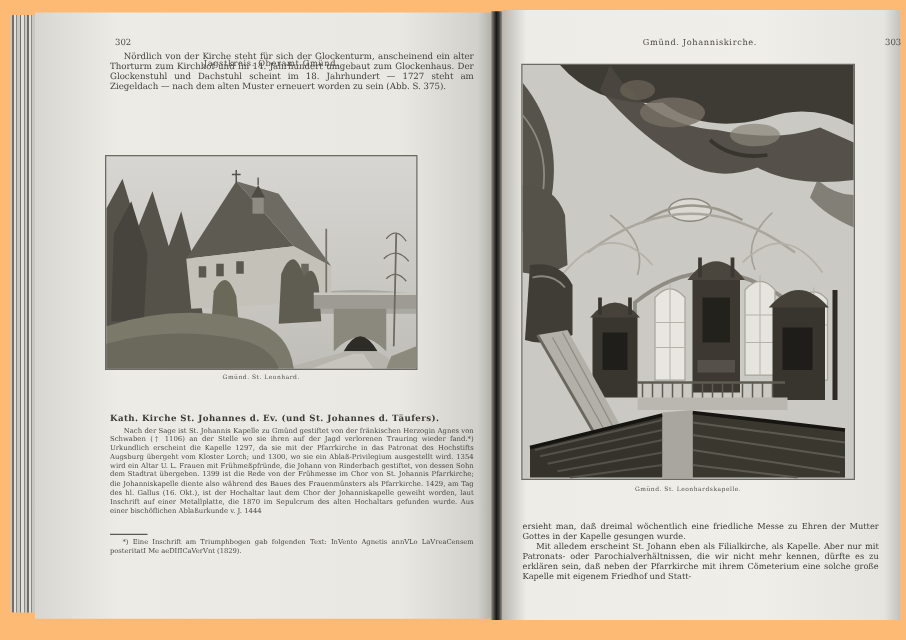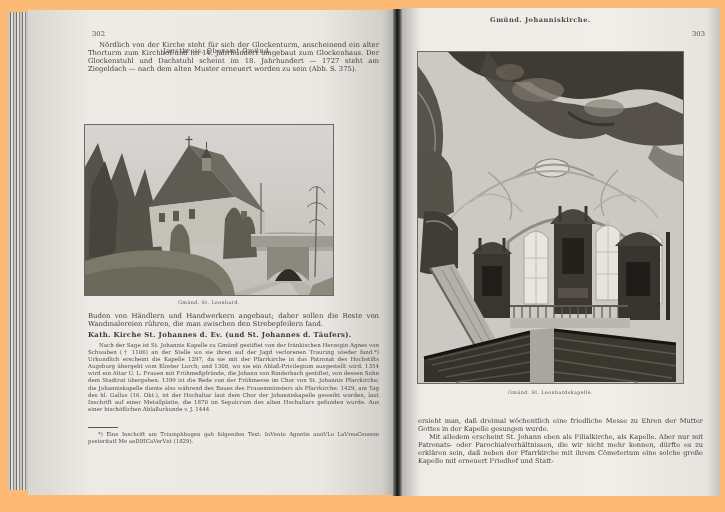--- a/index.html
+++ b/index.html
@@ -88,38 +88,35 @@
         <path d="M0,136 Q56,118 112,130 Q146,138 150,170 L0,170 Z" fill="#7b7969"></path>
         <path d="M0,150 Q50,136 104,146 Q132,152 138,170 L0,170 Z" fill="#6b695c"></path>
         <path d="M228,160 L248,152 L248,170 L224,170 Z" fill="#8c8a7c"></path>
 
         <line x1="232" y1="62" x2="230" y2="152" stroke="#6c6a60" stroke-width="1.4"></line>
         <path d="M224,66 Q232,56 240,68 M222,82 Q232,72 242,84 M224,98 Q232,90 240,100" stroke="#6c6a60" stroke-width="1" fill="none"></path>
       </svg>
     </div>
     <div class="figcap" style="left:57px;top:290px;width:248px;">Gmünd.  St. Leonhard.</div>
 
-    <div class="bodytext" style="left:60px;top:302px;width:291px;">
-      <p>Buden von Händlern und Handwerkern angebaut; daher sollen die Reste von Wandmalereien rühren, die man zwischen den Strebepfeilern fand.</p>
-    </div>
 
     <div class="secthead" style="left:60px;top:321px;width:291px;">Kath. Kirche St. Johannes d. Ev. (und St. Johannes d. Täufers).</div>
 
     <div class="smallprint indent" style="left:60px;top:332px;width:291px;">Nach der Sage ist St. Johannis Kapelle zu Gmünd gestiftet von der fränkischen Herzogin Agnes von Schwaben († 1106) an der Stelle wo sie ihren auf der Jagd verlorenen Trauring wieder fand.*) Urkundlich erscheint die Kapelle 1297, da sie mit der Pfarrkirche in das Patronat des Hochstifts Augsburg übergeht vom Kloster Lorch; und 1300, wo sie ein Ablaß-Privilegium ausgestellt wird. 1354 wird ein Altar U. L. Frauen mit Frühmeßpfründe, die Johann von Rinderbach gestiftet, von dessen Sohn dem Stadtrat übergeben. 1399 ist die Rede von der Frühmesse im Chor von St. Johannis Pfarrkirche; die Johanniskapelle diente also während des Baues des Frauenmünsters als Pfarrkirche. 1429, am Tag des hl. Gallus (16. Okt.), ist der Hochaltar laut dem Chor der Johanniskapelle geweiht worden, laut Inschrift auf einer Metallplatte, die 1870 im Sepulcrum des alten Hochaltars gefunden wurde. Aus einer bischöflichen Ablaßurkunde v. J. 1444</div>
 
     <div class="fnrule" style="left:60px;top:417px;"></div>
     <div class="footnote" style="left:60px;top:421px;width:291px;">*) Eine Inschrift am Triumphbogen gab folgenden Text: InVento Agnetis annVLo LaVreaCensem posteritatI Me aeDIfICaVerVnt (1829).</div>
   </div>
 
   <div class="gutter"></div>
 
   <div class="page page-right">
 
-    <div class="pagehead" style="left:88px;top:8px;width:140px;font-weight:bold;">Gmünd.  Johanniskirche.</div>
-    <span class="pageno" style="position:absolute;left:290px;top:22px;">303</span>
+    <div class="pagehead" style="left:88px;top:22px;width:140px;text-align:center;">Gmünd.  Johanniskirche.</div>
+    <span class="pageno" style="position:absolute;left:306px;top:22px;">303</span>
 
     <div class="figure" style="left:16px;top:44px;width:265px;height:331px;">
       <svg width="265" height="331" viewBox="0 0 265 331">
         <rect width="265" height="331" fill="#cbc9c3"></rect>
 
         <path d="M30,0 Q60,34 112,30 Q146,56 196,42 Q230,30 265,48 L265,0 Z" fill="#3e3b35"></path>
         <path d="M70,0 Q100,48 156,52 Q204,62 238,50 L265,62 L265,92 Q218,98 188,82 Q150,96 118,70 Q92,54 62,20 Z" fill="#4b4740" opacity="0.92"></path>
         <ellipse cx="120" cy="38" rx="26" ry="12" fill="#756f64" opacity="0.8"></ellipse>
         <ellipse cx="186" cy="56" rx="20" ry="9" fill="#8a8478" opacity="0.7"></ellipse>
         <ellipse cx="92" cy="20" rx="14" ry="8" fill="#666055" opacity="0.8"></ellipse>
@@ -187,17 +184,17 @@
           <path d="M136,286 L258,302 M136,296 L258,314 M136,308 L254,326 M136,320 L220,330" stroke="#5d5951" stroke-width="1.6"></path>
           <path d="M136,278 L258,292" stroke="#171511" stroke-width="3"></path>
         </g>
         <path d="M112,278 L136,276 L136,331 L112,331 Z" fill="#a8a69e"></path>
       </svg>
     </div>
     <div class="figcap" style="left:16px;top:382px;width:265px;">Gmünd.  St. Leonhardskapelle.</div>
 
     <div class="bodytext" style="left:16px;top:410px;width:285px;font-size:6.6px;line-height:7.9px;">
       <p>ersieht man, daß dreimal wöchentlich eine friedliche Messe zu Ehren der Mutter Gottes in der Kapelle gesungen wurde.</p>
-      <p class="indent">Mit alledem erscheint St. Johann eben als Filialkirche, als Kapelle. Aber nur mit Patronats- oder Parochialverhältnissen, die wir nicht mehr kennen, dürfte es zu erklären sein, daß neben der Pfarrkirche mit ihrem Cömeterium eine solche große Kapelle mit erneuert Friedhof und Statt-</p>
+      <p class="indent">Mit alledem erscheint St. Johann eben als Filialkirche, als Kapelle. Aber nur mit Patronats- oder Parochialverhältnissen, die wir nicht mehr kennen, dürfte es zu erklären sein, daß neben der Pfarrkirche mit ihrem Cömeterium eine solche große Kapelle mit eigenem Friedhof und Statt-</p>
     </div>
   </div>
 
 </div>
 
 </body></html>

